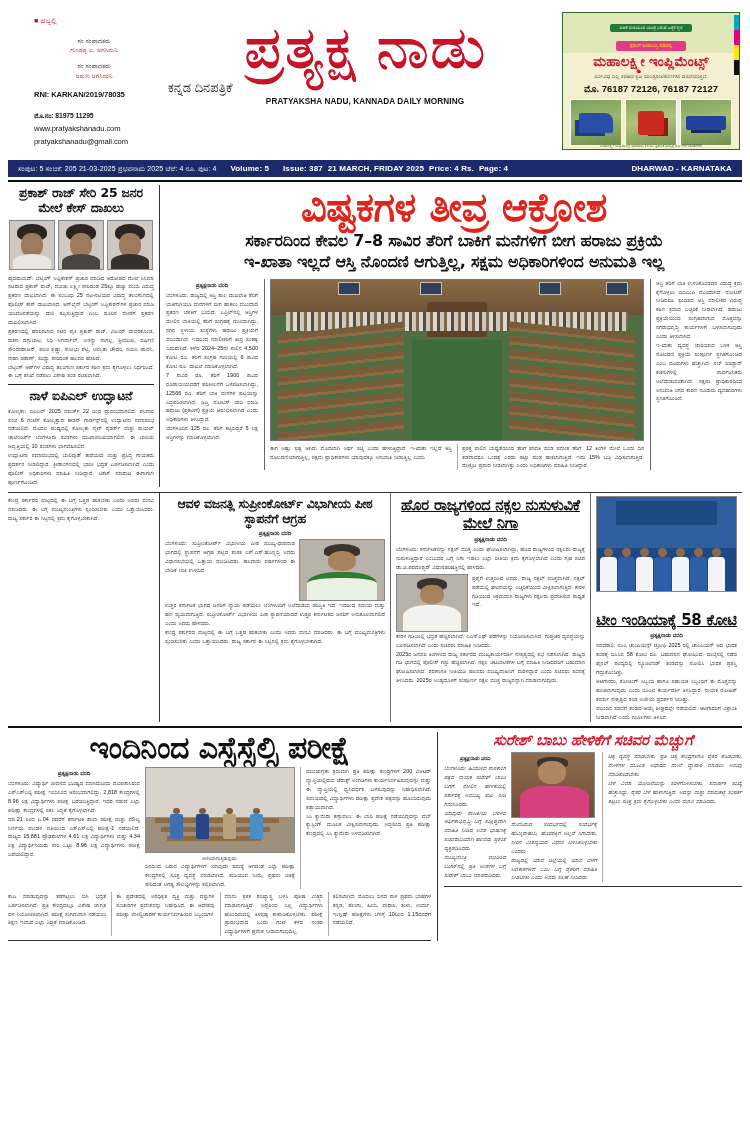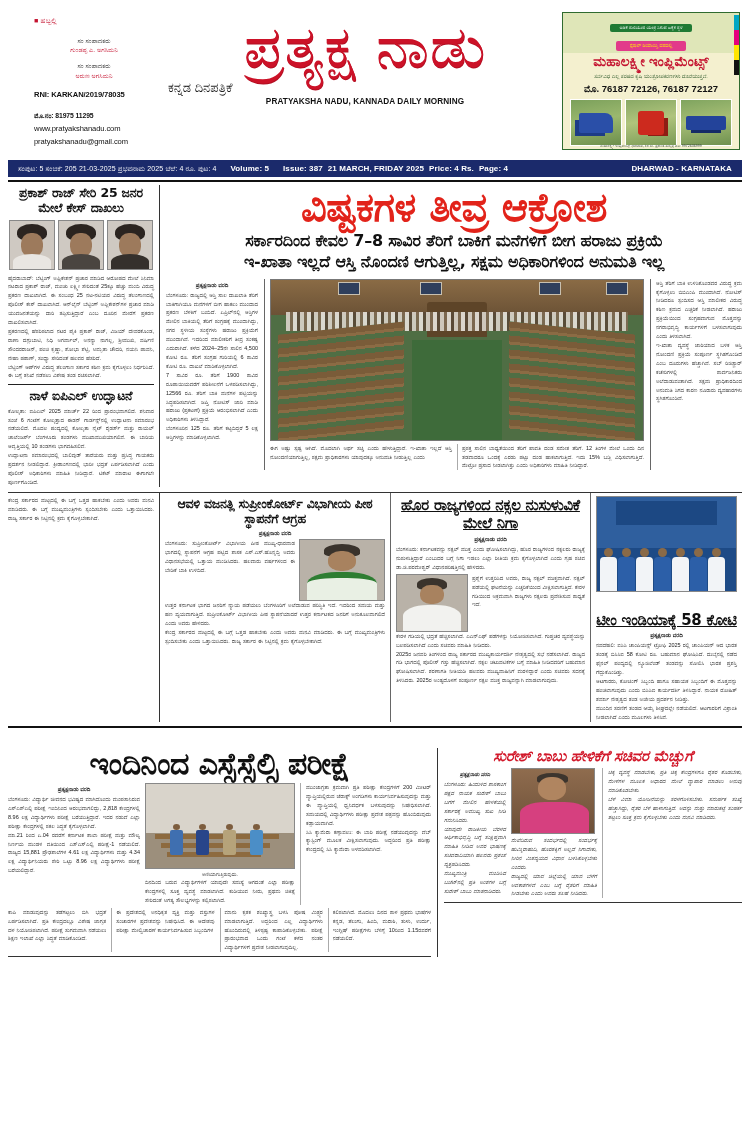--- a/index.html
+++ b/index.html
@@ -155,21 +155,21 @@
   .mp-person .shirt { position: absolute; left: 8%; right: 8%; bottom: 0; height: 46%; border-radius: 42% 42% 0 0; }
 
   .cricket-photo { width: 100%; height: 96px; position: relative; overflow: hidden; border: 1px solid #888;
     background: linear-gradient(#2f5f9e 0 54%, #1d4a86 54% 100%); }
   .cp-player { position: absolute; bottom: 0; width: 17px; }
   .cp-player .h { height: 9px; background: #8a6a48; border-radius: 50%; margin: 0 4px; }
   .cp-player .j { height: 34px; background: #f2f4f7; border-radius: 4px 4px 0 0; }
   .cp-player .j.blue { background: #2c5fa8; }
   .cp-banner { position: absolute; left: 14%; right: 14%; top: 4%; height: 26%; background: #17407a; opacity: .75; }
 
-  .bottom-zone { display: flex; margin-top: 4px; border-top: 2px solid #111; padding-top: 20px; }
+  .bottom-zone { display: flex; margin-top: 4px; border-top: 2px solid #111; padding-top: 4px; }
   .bz-left { width: 430px; padding-right: 6px; border-right: 1px solid #333; }
   .bz-right { flex: 1; padding-left: 6px; font-style: italic; }
   .big-head-black { font-family: "DejaVu Sans", sans-serif; font-weight: bold; font-size: 30px; line-height: 1.05; text-align: center; color: #111; letter-spacing: -.5px; }
   .big-head-red { font-family: "DejaVu Sans", sans-serif; font-weight: bold; font-size: 15px; line-height: 1.1; text-align: center; color: #d2182a; letter-spacing: -.3px; }
 
   .exam-photo { width: 100%; height: 86px; border: 1px solid #888; position: relative; overflow: hidden; background: #d9d4cb; }
   .ex-floor { position: absolute; inset: 58% 0 0 0; background: #9c8f7c; }
   .ex-desk { position: absolute; background: #8d6a3f; height: 5px; }
   .ex-person { position: absolute; bottom: 16%; width: 13px; }
   .ex-person .h { height: 6px; background: #7d5d3e; border-radius: 50%; margin: 0 3px; }

